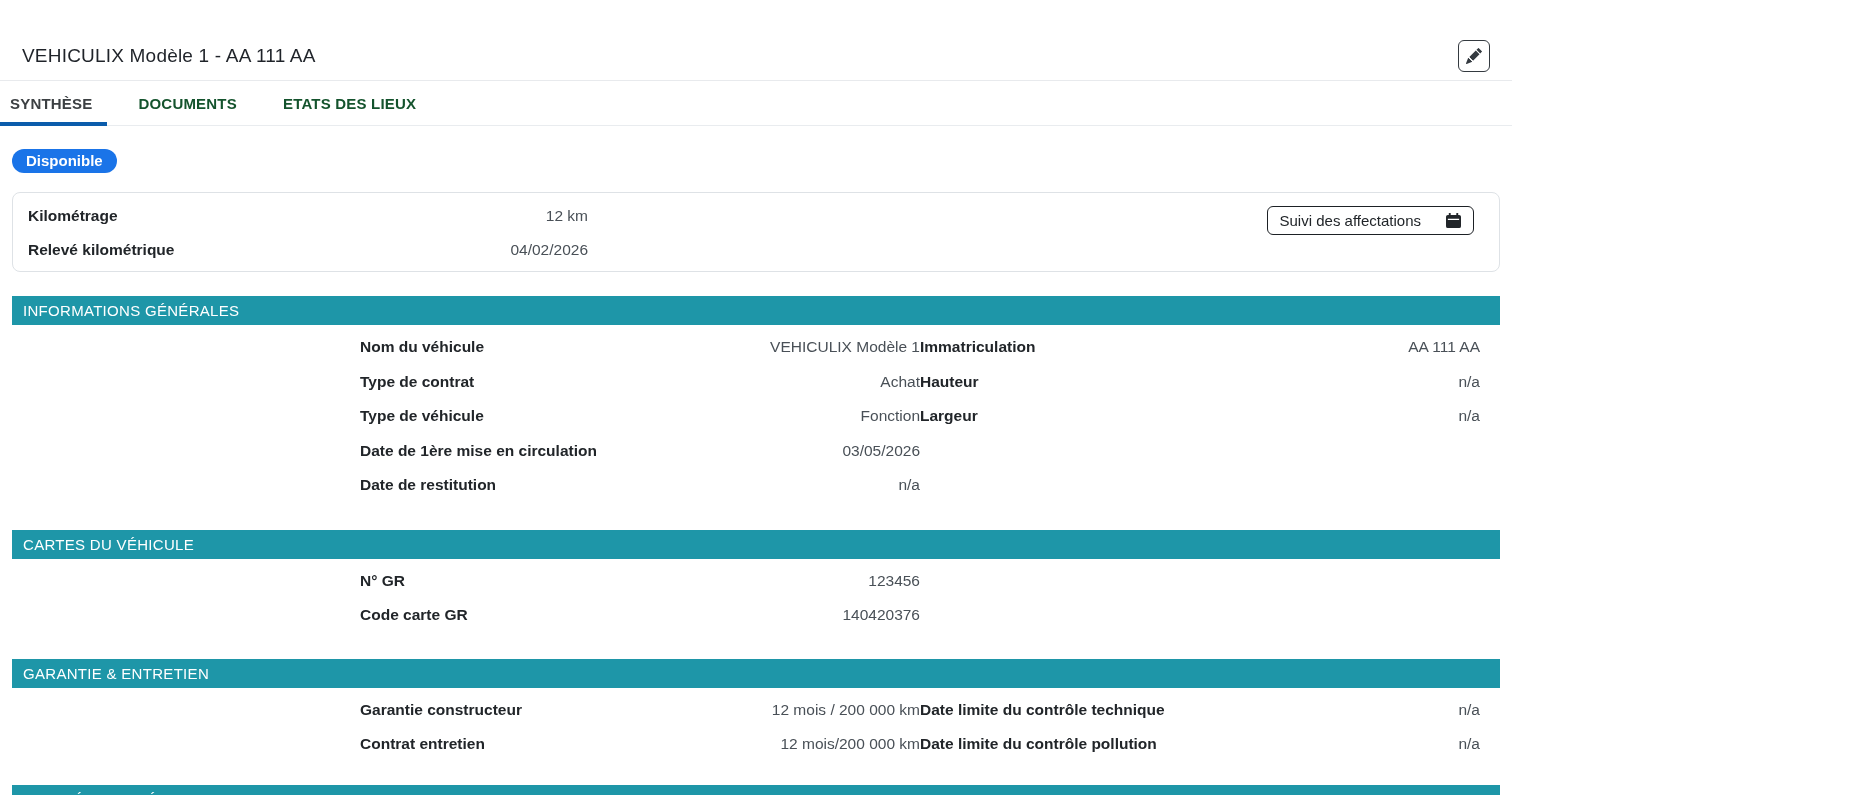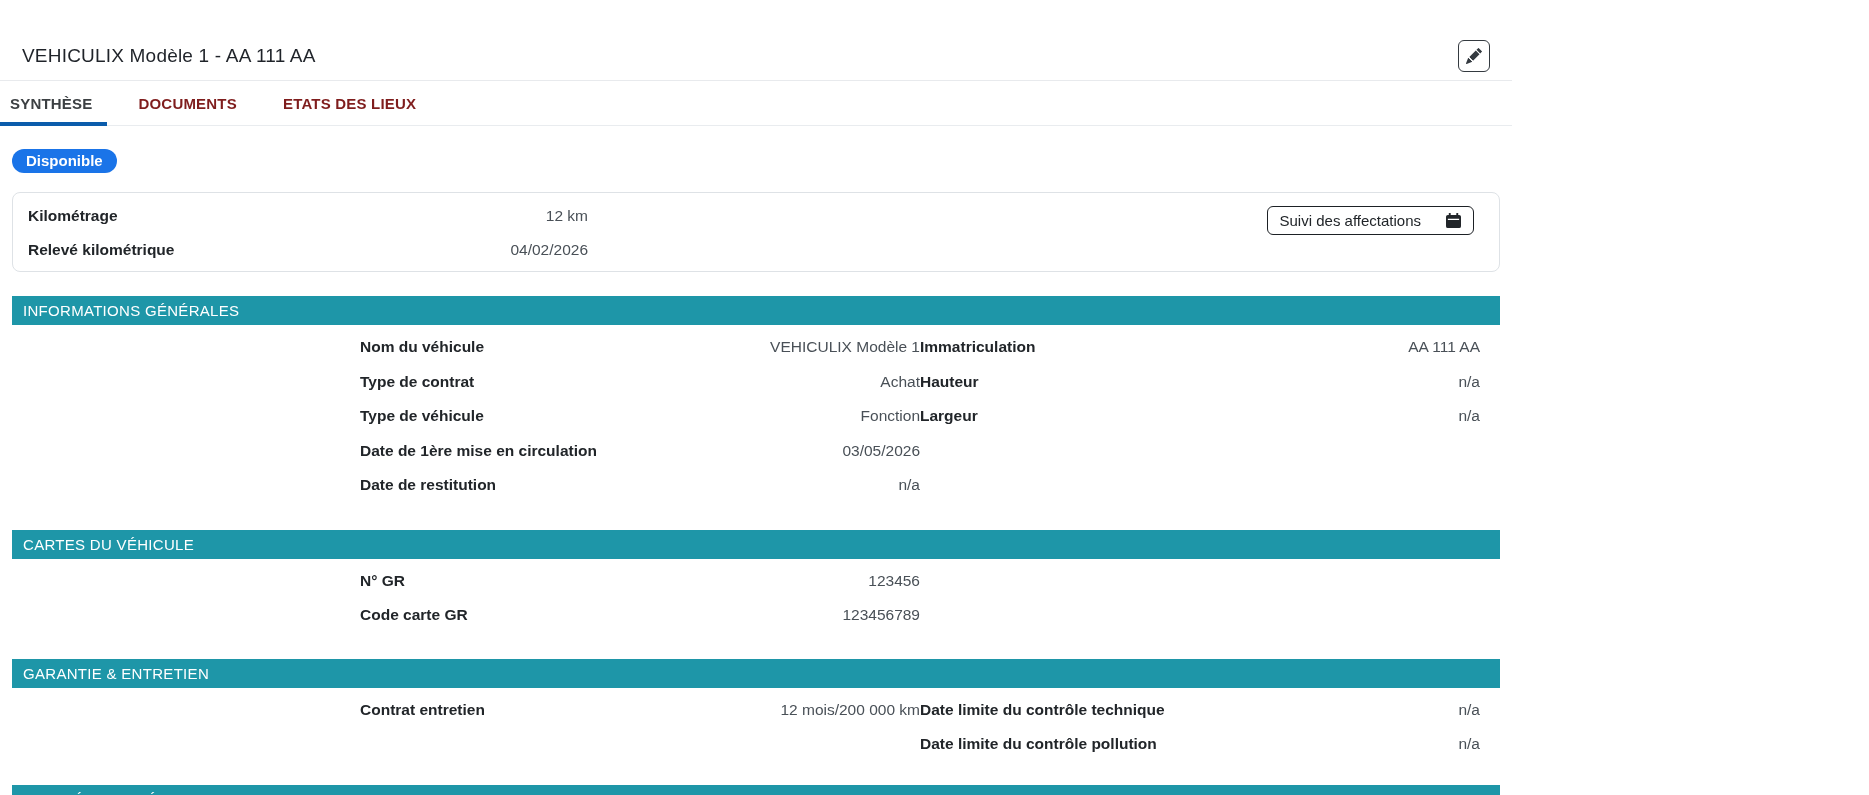--- a/index.html
+++ b/index.html
@@ -35,21 +35,21 @@
     height: 45px;
     display: flex; align-items: stretch;
     border-bottom: 1px solid #e9ecef;
     background: #fff;
   }
   .tab {
     position: relative;
     display: flex; align-items: center;
     padding: 0 15px;
     font-size: 15px; font-weight: 600;
-    color: #7f1d1d;
+    color: #14532d;
     cursor: pointer; white-space: nowrap;
     letter-spacing: .2px;
   }
   .tab:first-child { padding-left: 10px; }
   .tab + .tab { margin-left: 16px; }
   .tab.active { color: #3c4043; cursor: default; }
   .tab.active::after {
     content: ""; position: absolute; left: 0; right: 0; bottom: -1px;
     height: 4px; background: #0b5cab;
   }
@@ -210,33 +210,37 @@
     <section class="section s-cartes">
       <div class="section-bar">CARTES DU VÉHICULE</div>
       <div class="section-body">
         <div class="kv-col">
           <div class="kv-row">
             <span class="kv-label">N° GR</span>
             <span class="kv-value">123456</span>
           </div>
           <div class="kv-row">
             <span class="kv-label">Code carte GR</span>
-            <span class="kv-value">123456789</span>
+            <span class="kv-value">140420376</span>
           </div>
         </div>
         <div class="kv-col"></div>
       </div>
     </section>
 
     
     <section class="section s-garantie">
       <div class="section-bar">GARANTIE &amp; ENTRETIEN</div>
       <div class="section-body">
         <div class="kv-col">
           <div class="kv-row">
+            <span class="kv-label">Garantie constructeur</span>
+            <span class="kv-value">12 mois / 200 000 km</span>
+          </div>
+          <div class="kv-row">
             <span class="kv-label">Contrat entretien</span>
             <span class="kv-value">12 mois/200 000 km</span>
           </div>
         </div>
         <div class="kv-col">
           <div class="kv-row">
             <span class="kv-label">Date limite du contrôle technique</span>
             <span class="kv-value">n/a</span>
           </div>
           <div class="kv-row">

